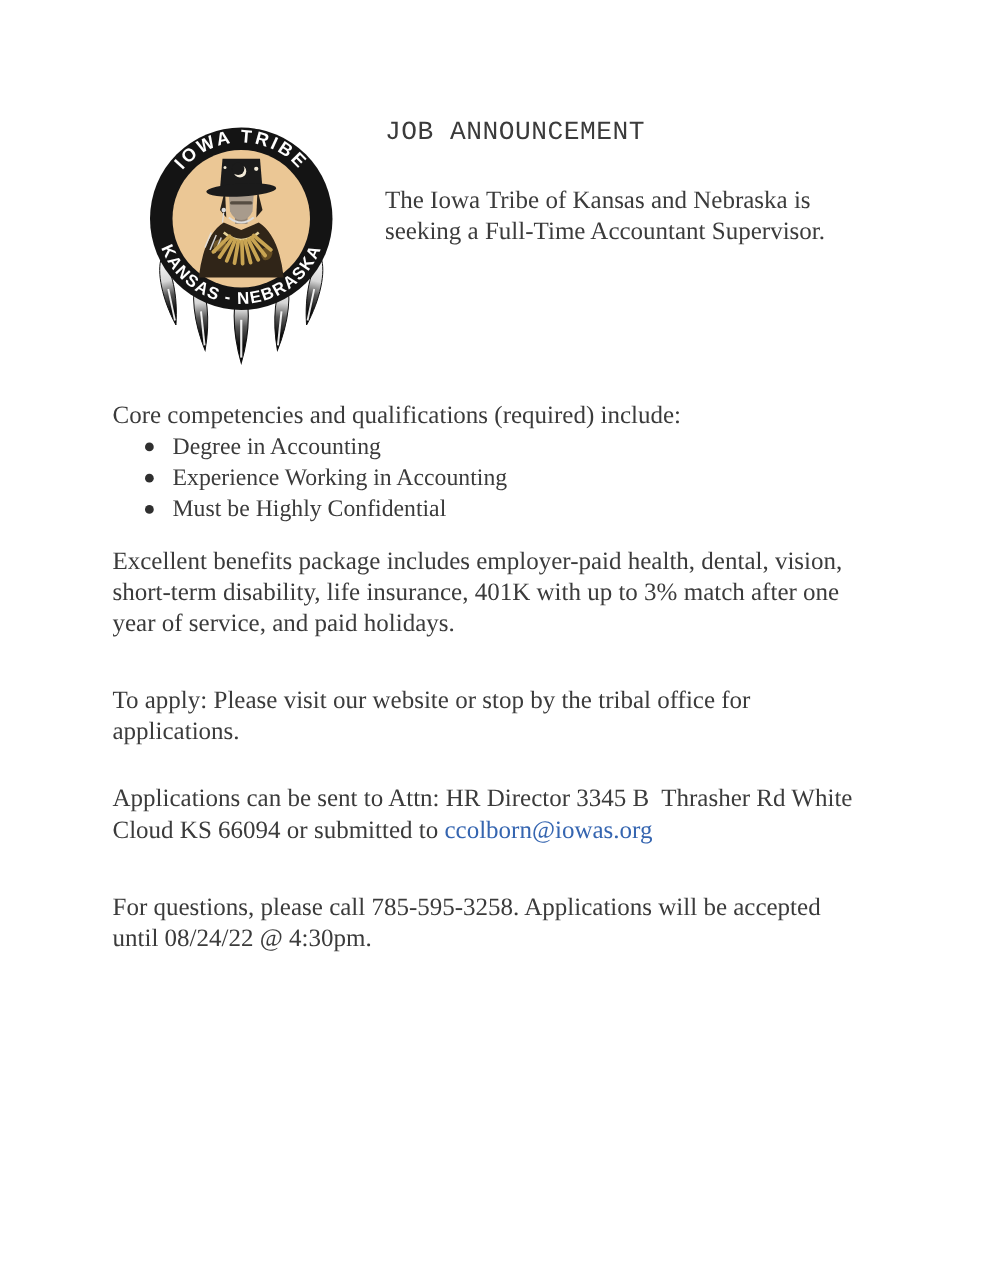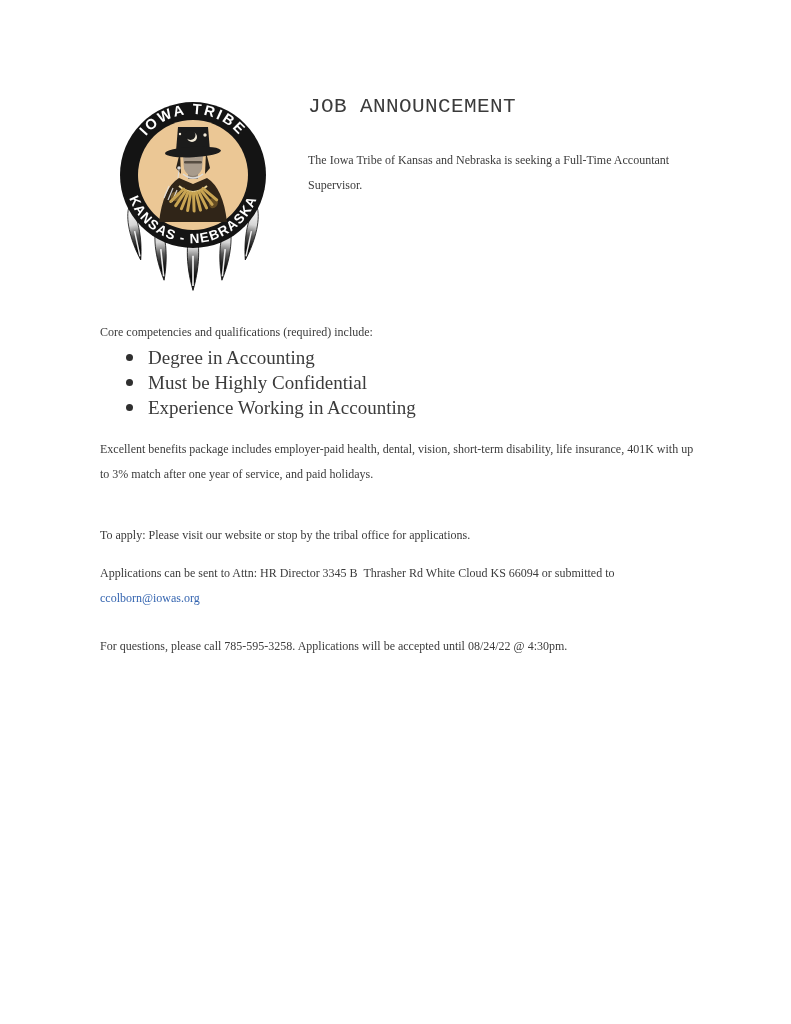--- a/index.html
+++ b/index.html
@@ -12,34 +12,34 @@
     color:#3b3b3b;
   }
   
   .logo{position:absolute;left:117px;top:100px;width:156px;height:200px;}
   
   .right-col{position:absolute;left:308px;top:94px;width:386px;}
   .doc-title{
     font-size:21px;line-height:26px;font-weight:normal;
     letter-spacing:.4px;margin:0 0 28px 0;color:#3b3b3b;font-family:Liberation Mono, monospace;
   }
-  p{margin:0;font-size:12px;line-height:25px;white-space:pre-wrap;}
+  p{margin:0;font-size:20px;line-height:25px;white-space:pre-wrap;}
   .right-col p{margin-bottom:26px;}
   
-  .main-col{position:absolute;left:100px;top:320px;width:600px;}
+  .main-col{position:absolute;left:90px;top:320px;width:600px;}
   .quals-list{list-style:none;margin:0;padding:0;}
   .quals-list li{position:relative;padding-left:48px;line-height:25px;font-size:19px;}
   .bullet{
     position:absolute;left:26px;top:9px;width:7px;height:7px;
     border-radius:50%;background:#2f2f2f;
   }
   .mt17{margin-top:17px;}
   .mt22{margin-top:36px;}
-  .mt26{margin-top:13px;}
-  .mt23{margin-top:23px;}
+  .mt26{margin-top:29px;}
+  .mt23{margin-top:37px;}
   a.email{color:#3565b0;text-decoration:none;cursor:pointer;}
 </style>
 </head>
 <body>
 
 <div class="page">
 
   <svg class="logo" viewBox="0 0 156 200" xmlns="http://www.w3.org/2000/svg">
     <defs>
       <linearGradient id="featherGrad" x1="0" y1="0" x2="0" y2="1">
@@ -124,25 +124,25 @@
 
   <div class="main-col">
     <p>Core competencies and qualifications (required) include:</p>
     <ul class="quals-list">
       <li>
         <span class="bullet"></span>
         <span>Degree in Accounting</span>
       </li>
       <li>
         <span class="bullet"></span>
-        <span>Must be Highly Confidential</span>
+        <span>Experience Working in Accounting</span>
       </li>
       <li>
         <span class="bullet"></span>
-        <span>Experience Working in Accounting</span>
+        <span>Must be Highly Confidential</span>
       </li>
     </ul>
     <p class="mt17">Excellent benefits package includes employer-paid health, dental, vision, short-term disability, life insurance, 401K with up to 3% match after one year of service, and paid holidays.</p>
     <p class="mt22">To apply: Please visit our website or stop by the tribal office for applications.</p>
     <p class="mt26"><span>Applications can be sent to Attn: HR Director 3345 B  Thrasher Rd White Cloud KS 66094 or submitted to </span><a class="email">ccolborn@iowas.org</a></p>
     <p class="mt23">For questions, please call 785-595-3258. Applications will be accepted until 08/24/22 @ 4:30pm.</p>
   </div>
 
 </div>
 

